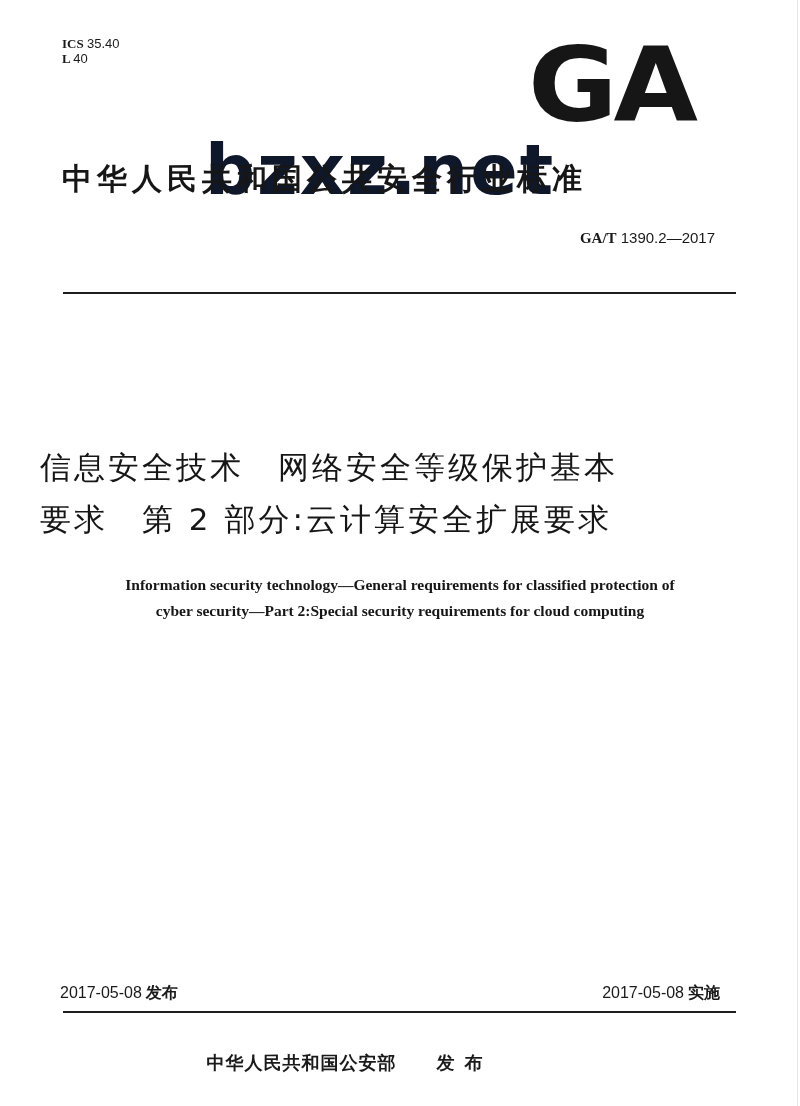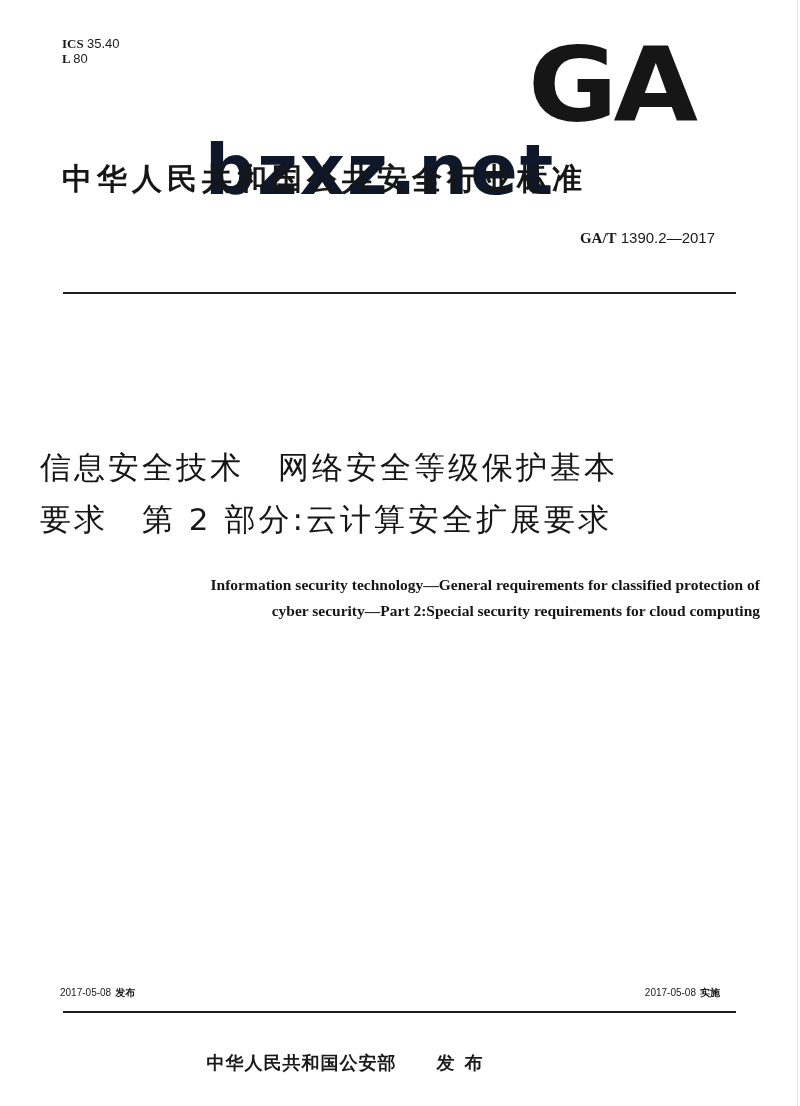--- a/index.html
+++ b/index.html
@@ -11,38 +11,38 @@
   .watermark { position: absolute; left: 205px; top: 130px; font-family: "DejaVu Sans", sans-serif; font-weight: bold; font-size: 70px; line-height: 80px; color: #0f172a; letter-spacing: 2px; z-index: 0; }
   .std-title { position: absolute; left: 62px; top: 156px; width: 680px; font-family: Liberation Mono, monospace; font-weight: bold; font-size: 30px; line-height: 50px; letter-spacing: 5px; white-space: nowrap; z-index: 1; color: #161616; }
   .std-code { position: absolute; right: 85px; top: 228px; font-size: 15px; line-height: 20px; font-family: "Liberation Sans", sans-serif; margin-left: 40px; }
   .std-code .prefix { font-family: "Liberation Serif", serif; font-weight: bold; }
   .rule { position: absolute; left: 63px; width: 673px; height: 2px; background: #1e1e1e; }
   .rule.top { top: 292px; }
   .rule.bottom { top: 1011px; }
   .cn-title { position: absolute; left: 40px; width: 720px; text-align: left; font-family: "DejaVu Sans", sans-serif; font-size: 31px; line-height: 48px; letter-spacing: 3px; color: #161616; white-space: nowrap; }
   .cn-title.l1 { top: 443px; }
   .cn-title.l2 { top: 495px; }
-  .en-title { position: absolute; left: 40px; width: 720px; text-align: right; font-family: "Liberation Serif", serif; font-weight: bold; font-size: 15.5px; line-height: 28px; color: #161616; }
+  .en-title { position: absolute; left: 40px; width: 720px; text-align: center; font-family: "Liberation Serif", serif; font-weight: bold; font-size: 15.5px; line-height: 28px; color: #161616; }
   .en-title.l1 { top: 571px; }
   .en-title.l2 { top: 597px; }
-  .date { position: absolute; top: 982px; font-size: 10px; line-height: 22px; font-family: "Liberation Sans", sans-serif; text-align: center; }
+  .date { position: absolute; top: 982px; font-size: 16px; line-height: 22px; font-family: "Liberation Sans", sans-serif; text-align: center; }
   .date .lbl { font-family: "DejaVu Sans", sans-serif; font-weight: bold; margin-left: 4px; }
   .date.left { left: 60px; }
   .date.right { right: 80px; }
   .publisher { position: absolute; left: 0; width: 699px; top: 1050px; text-align: center; font-family: "DejaVu Sans", sans-serif; font-weight: bold; font-size: 18px; line-height: 26px; letter-spacing: 1px; }
   .publisher .act { margin-left: 40px; letter-spacing: 10px; }
 </style>
 </head>
 <body>
 
 <div class="right-edge"></div>
 
 <div class="ics">
   <div><span>ICS</span> <span class="num">35.40</span></div>
-  <div><span>L</span> <span class="num">80</span></div>
+  <div><span>L</span> <span class="num">40</span></div>
 </div>
 
 <div class="ga-logo">GA</div>
 
 <div class="watermark">bzxz.net</div>
 
 <div class="std-title">中华人民共和国公共安全行业标准</div>
 
 <div class="std-code">
   <span class="prefix">GA/T</span>

